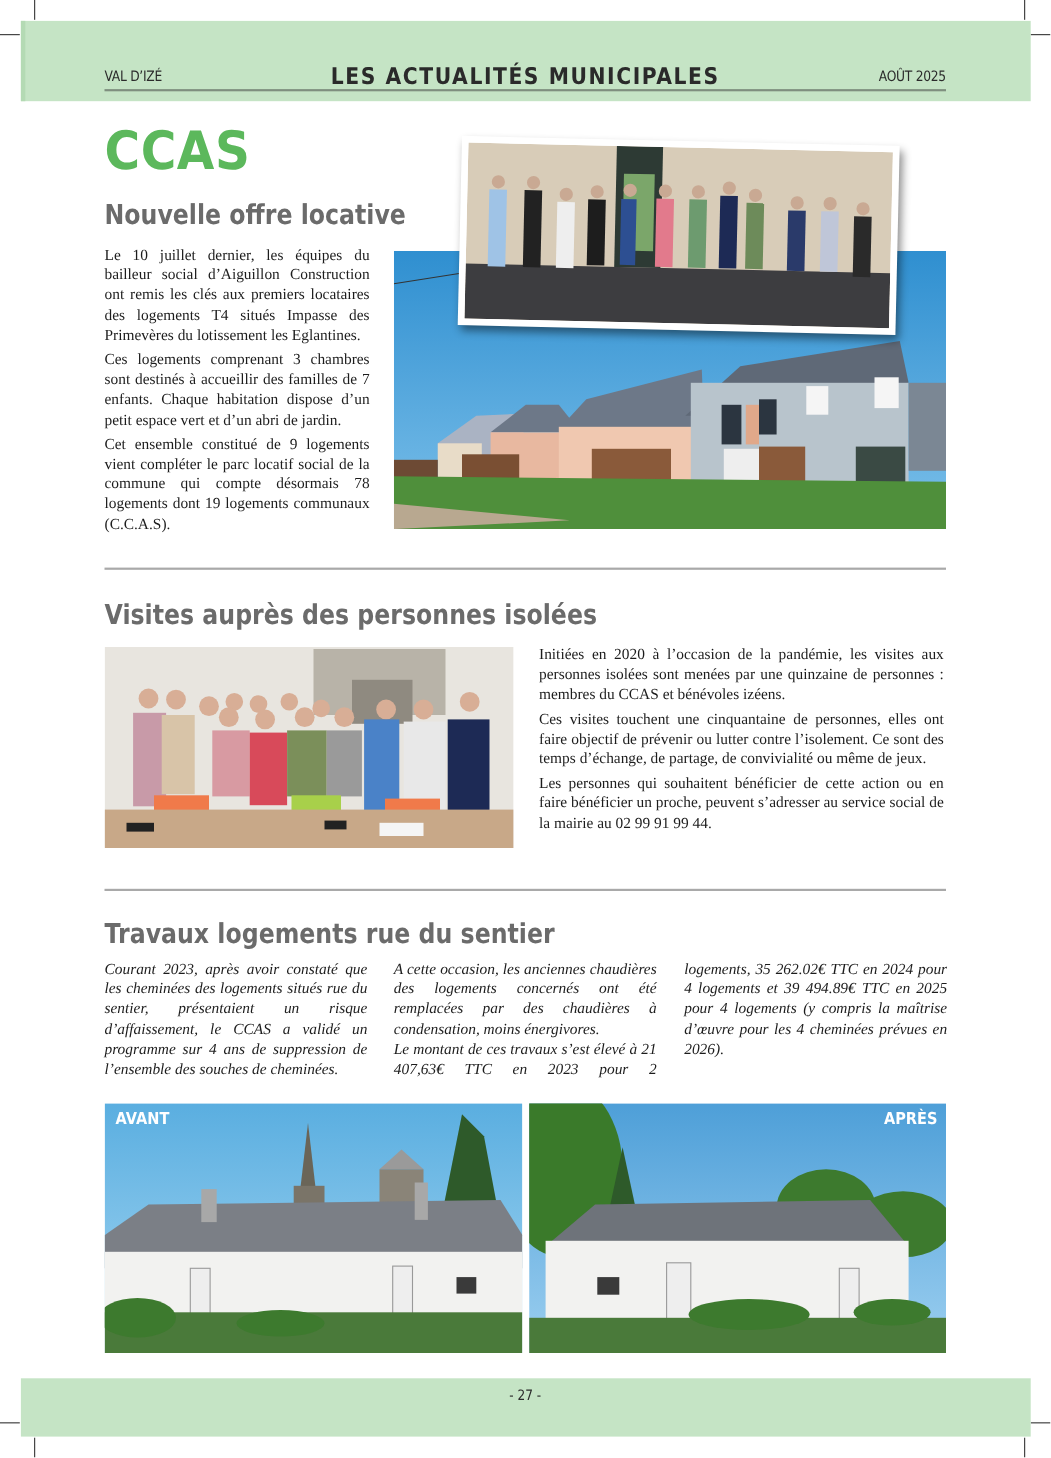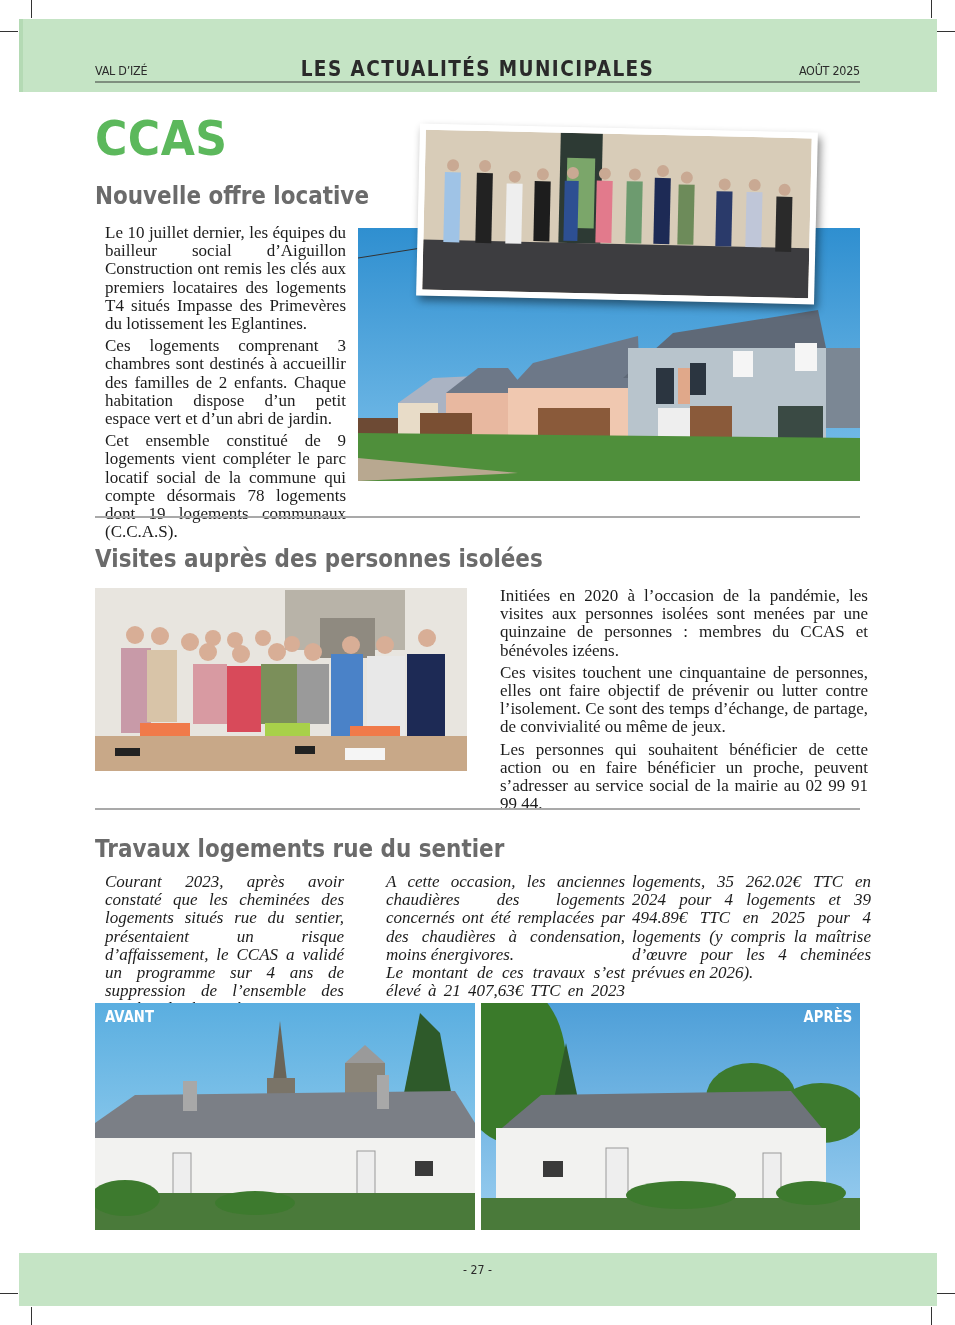--- a/index.html
+++ b/index.html
@@ -18,21 +18,21 @@
   .header-left, .header-right { position: absolute; bottom: 4px; font-family: "DejaVu Sans", sans-serif; font-size: 13px; letter-spacing: -0.3px; color: #2b2b2b; transform: scaleX(0.86); }
   .header-left { left: 0; transform-origin: left bottom; }
   .header-right { right: 0; transform-origin: right bottom; }
   .header-title { position: absolute; left: 0; right: 0; bottom: 1px; text-align: center; font-family: "DejaVu Sans", sans-serif; font-weight: bold; font-size: 21px; letter-spacing: 1.6px; color: #2a2a2a; transform: scaleX(0.88); }
   .header-rule { position: absolute; left: 95px; top: 81px; width: 765px; height: 2px; background: #7f8f7f; }
 
   
   .ccas-title { position: absolute; left: 95px; top: 110px; font-family: "DejaVu Sans", sans-serif; font-weight: bold; font-size: 48px; color: #5cb85c; letter-spacing: 0.5px; transform: scaleX(0.92); transform-origin: left top; }
   .section-title { position: absolute; left: 95px; font-family: "DejaVu Sans", sans-serif; font-weight: bold; font-size: 25px; color: #6b6b6b; transform: scaleX(0.86); transform-origin: left top; white-space: nowrap; }
 
-  .body-text { position: absolute; font-size: 17px; line-height: 18.2px; text-align: justify; color: #1c1c1c; margin-left: 10px; }
+  .body-text { position: absolute; font-size: 14px; line-height: 18.2px; text-align: justify; color: #1c1c1c; }
   .body-text p { margin-bottom: 4px; }
   .body-text p.tight { margin-bottom: 0; font-style: italic; }
 
   .divider { position: absolute; left: 95px; width: 765px; height: 2px; background: #a9a9a9; }
 
   
   .photo { position: absolute; overflow: hidden; }
   .photo svg { display: block; width: 100%; height: 100%; }
 
   .polaroid { position: absolute; left: 418px; top: 128px; width: 398px; height: 172px; background: #fff; padding: 6px; transform: rotate(1.3deg); box-shadow: 3px 5px 8px rgba(0,0,0,0.45); }
@@ -64,21 +64,21 @@
   <span class="header-right">AOÛT 2025</span>
 </div>
 <div class="header-rule"></div>
 
 <div class="ccas-title">CCAS</div>
 
 <div class="section-title" style="top:181px;">Nouvelle offre locative</div>
 
 <div class="body-text" style="left:95px; top:224px; width:241px;">
   <p>Le 10 juillet dernier, les équipes du bailleur social d’Aiguillon Construction ont remis les clés aux premiers locataires des logements T4 situés Impasse des Primevères du lotissement les Eglantines.</p>
-  <p>Ces logements comprenant 3 chambres sont destinés à accueillir des familles de 2 enfants. Chaque habitation dispose d’un petit espace vert et d’un abri de jardin.</p>
+  <p>Ces logements comprenant 3 chambres sont destinés à accueillir des familles de 7 enfants. Chaque habitation dispose d’un petit espace vert et d’un abri de jardin.</p>
   <p>Cet ensemble constitué de 9 logements vient compléter le parc locatif social de la commune qui compte désormais 78 logements dont 19 logements communaux (C.C.A.S).</p>
 </div>
 
 <div class="photo" style="left:358px; top:228px; width:502px; height:253px;">
   <svg viewBox="0 0 502 253" preserveAspectRatio="none">
     <defs>
       <linearGradient id="sky1" x1="0" y1="0" x2="0" y2="1">
         <stop offset="0" stop-color="#2f8fd0"></stop>
           <stop offset="1" stop-color="#7cc0ea"></stop>
       </linearGradient>
@@ -201,21 +201,21 @@
   <p>Les personnes qui souhaitent bénéficier de cette action ou en faire bénéficier un proche, peuvent s’adresser au service social de la mairie au 02 99 91 99 44.</p>
 </div>
 
 <div class="divider" style="top:808px;"></div>
 
 <div class="section-title" style="top:834px;">Travaux logements rue du sentier</div>
 
 <div class="body-text" style="left:95px; top:873px; width:239px;">
   <p class="tight">Courant 2023, après avoir constaté que les cheminées des logements situés rue du sentier, présentaient un risque d’affaissement, le CCAS a validé un programme sur 4 ans de suppression de l’ensemble des souches de cheminées.</p>
 </div>
-<div class="body-text" style="left:376px; top:873px; width:239px;">
+<div class="body-text" style="left:358px; top:873px; width:239px;">
   <p class="tight">A cette occasion, les anciennes chaudières des logements concernés ont été remplacées par des chaudières à condensation, moins énergivores.</p>
   <p class="tight" style="text-align-last: justify;">Le montant de ces travaux s’est élevé à 21 407,63€ TTC en 2023 pour 2</p>
 </div>
 <div class="body-text" style="left:622px; top:873px; width:239px;">
   <p class="tight">logements, 35 262.02€ TTC en 2024 pour 4 logements et 39 494.89€ TTC en 2025 pour 4 logements (y compris la maîtrise d’œuvre pour les 4 cheminées prévues en 2026).</p>
 </div>
 
 <div class="photo" style="left:95px; top:1003px; width:380px; height:227px;">
   <svg viewBox="0 0 380 227" preserveAspectRatio="none">
     <defs>

